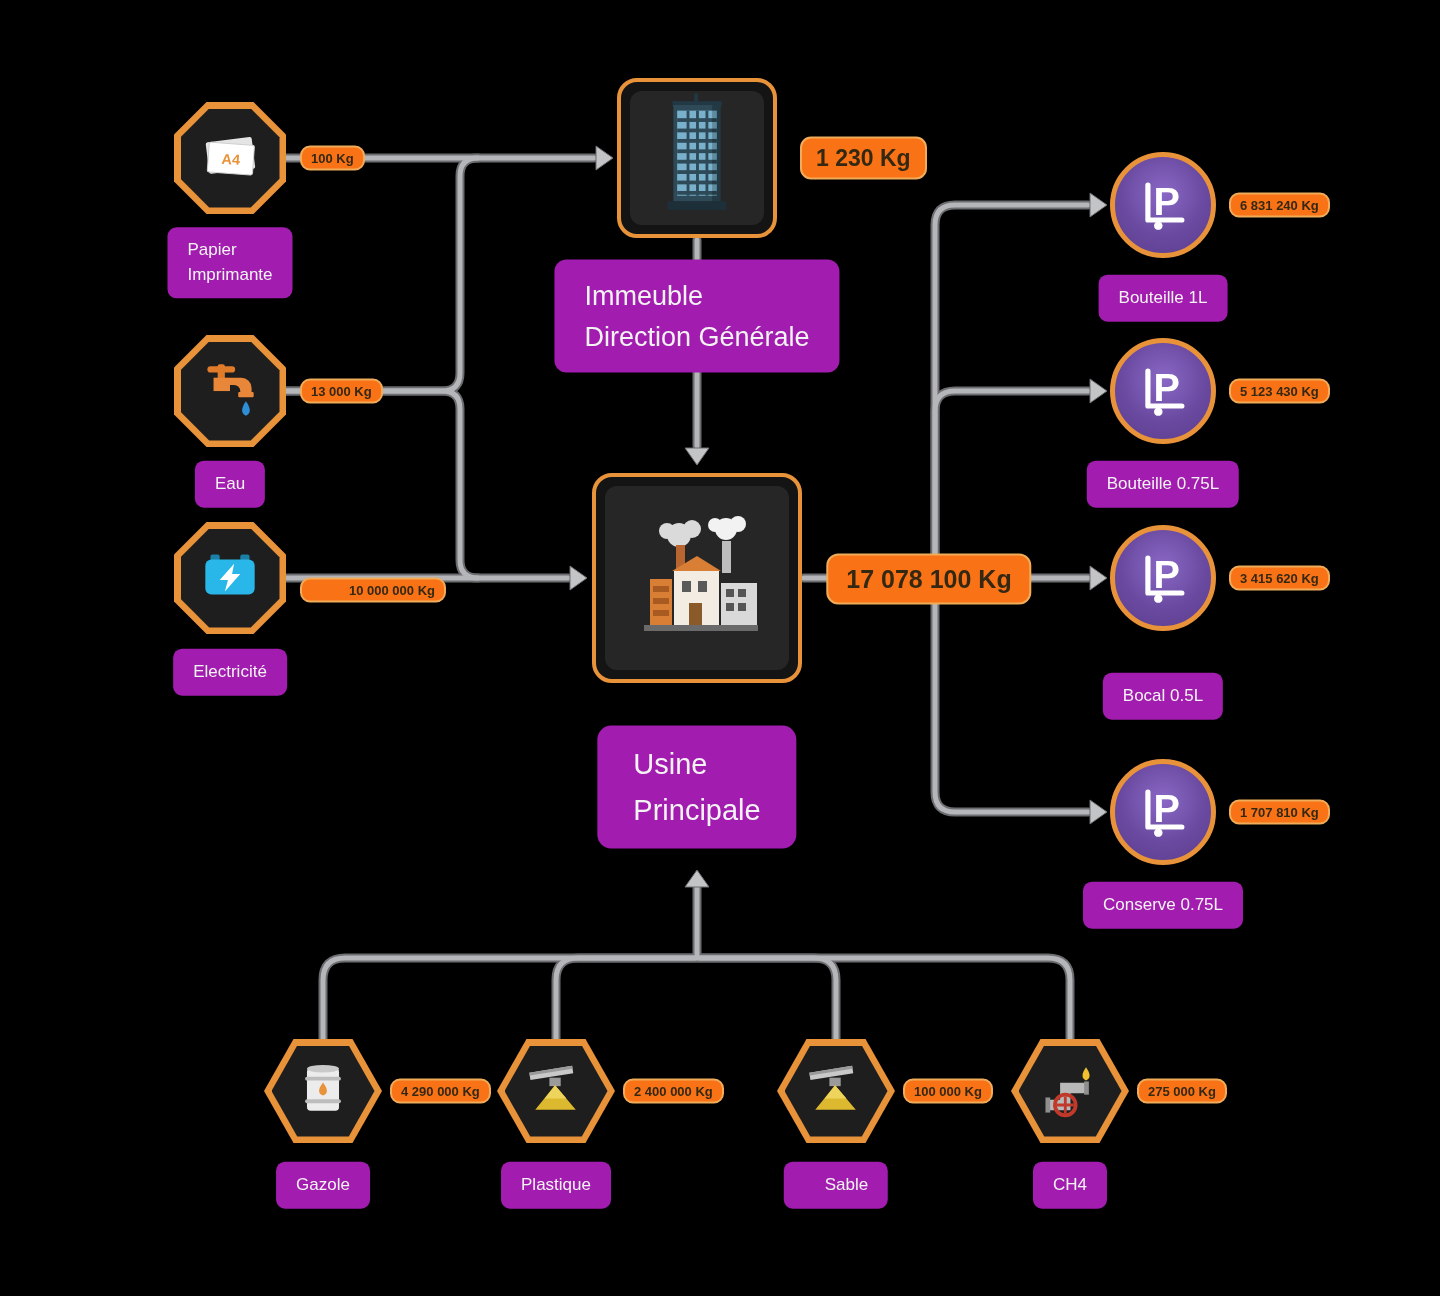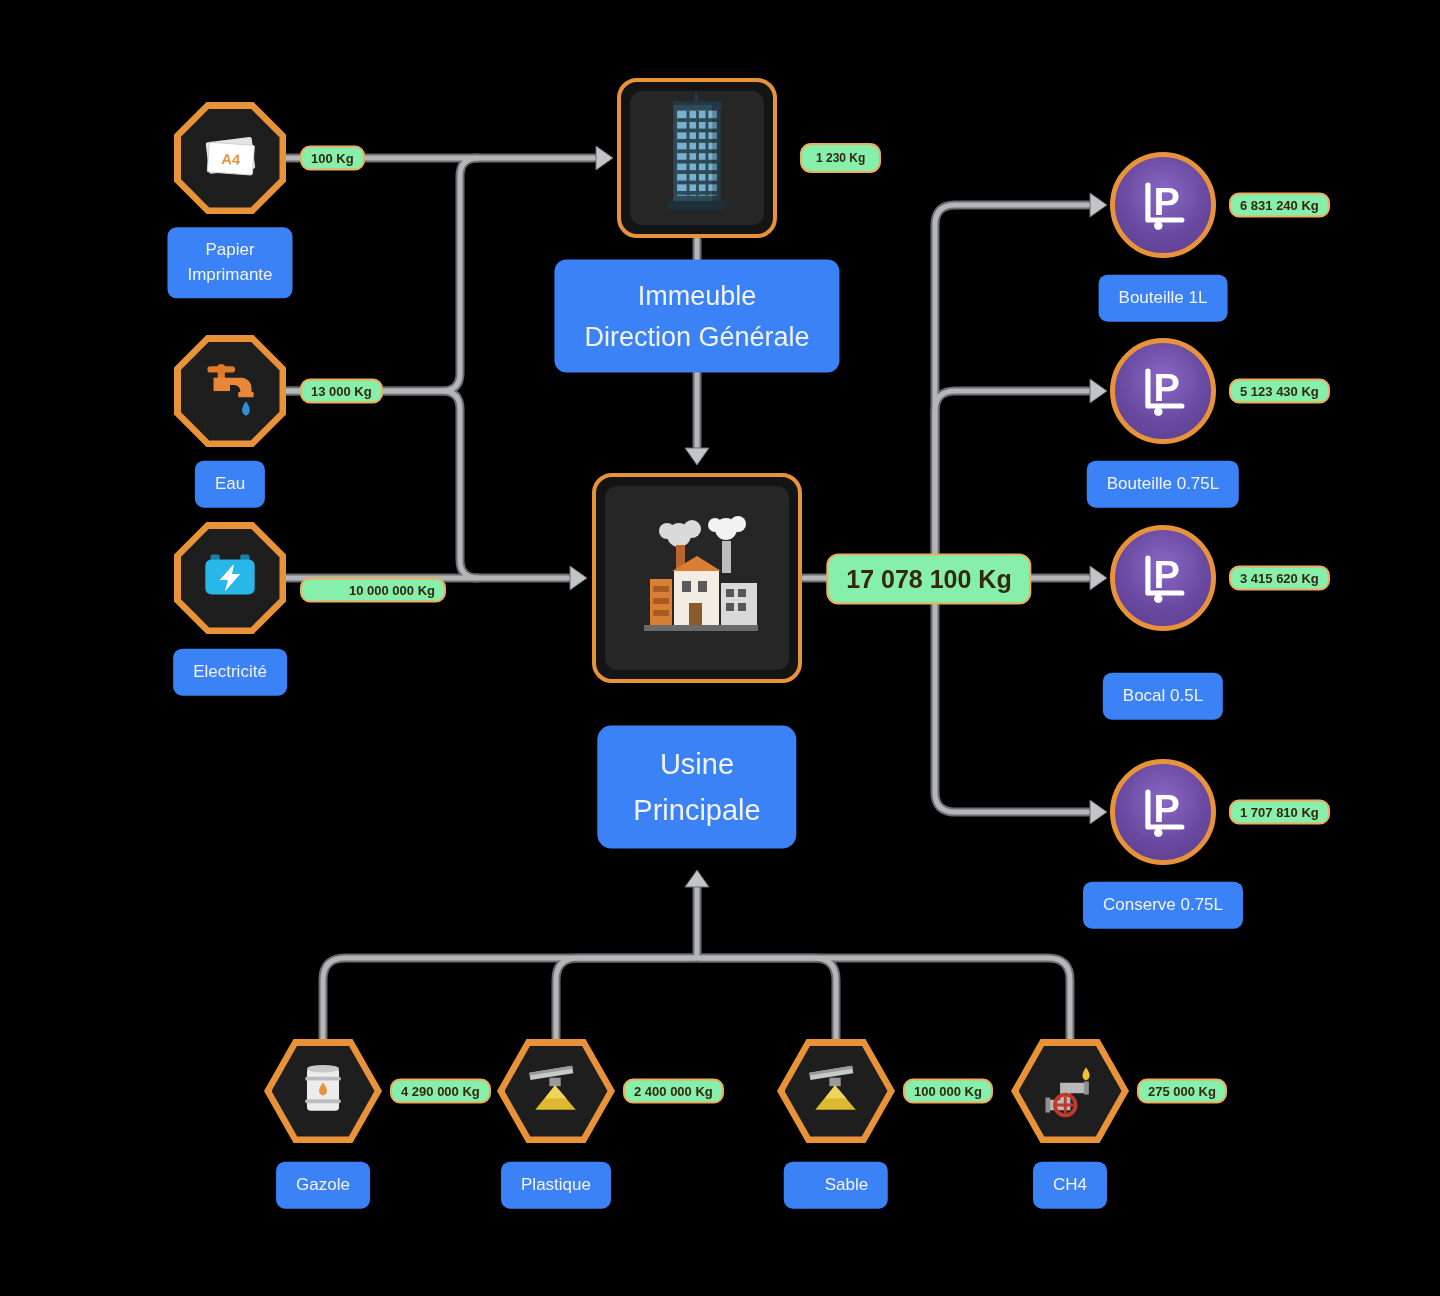--- a/index.html
+++ b/index.html
@@ -17,27 +17,27 @@
     clip-path:polygon(25% 0,75% 0,100% 50%,75% 100%,25% 100%,0 50%);}
   .hexagon .inner{width:calc(100% - 15px);height:calc(100% - 13px);background:#1e1e1e;clip-path:inherit;
     display:flex;align-items:center;justify-content:center;}
   .circle-node{position:absolute;z-index:2;width:106px;height:106px;border-radius:50%;border:5px solid #E8923A;
     background:radial-gradient(circle at 50% 38%, #8a68c6 0%, #6a4aa0 55%, #5a3c8d 100%);
     display:flex;align-items:center;justify-content:center;}
   .big-node{position:absolute;z-index:2;border:4px solid #E8923A;border-radius:20px;background:#141414;
     display:flex;align-items:center;justify-content:center;}
   .big-node .panel{position:absolute;inset:9px;background:#262626;border-radius:12px;}
   .big-node svg{position:relative;}
-  .label-box{position:absolute;z-index:3;transform:translate(-50%,-50%);background:#3b82f6;border-radius:9px;
-    color:#f3f3f3;text-align:center;white-space:pre-line;padding:11px 20px;font-size:17px;line-height:1.45;}
+  .label-box{position:absolute;z-index:3;transform:translate(-50%,-50%);background:#a21caf;border-radius:9px;
+    color:#f3f3f3;text-align:left;white-space:pre-line;padding:11px 20px;font-size:17px;line-height:1.45;}
   .label-lg{font-size:27px;line-height:1.5;border-radius:12px;padding:16px 30px;}
   .label-xl{font-size:29px;line-height:1.6;border-radius:14px;padding:15px 36px;}
-  .badge{position:absolute;z-index:4;transform:translateY(-50%);background:#86efac;border:2px solid #f0ac59;
+  .badge{position:absolute;z-index:4;transform:translateY(-50%);background:#f97316;border:2px solid #f0ac59;
     border-radius:10px;color:#352812;font-weight:bold;font-size:13px;padding:3px 9px;white-space:nowrap;}
-  .badge.md{font-size:12px;padding:6px 14px;border-radius:11px;}
+  .badge.md{font-size:23px;padding:6px 14px;border-radius:11px;}
   .badge.lg{font-size:25px;padding:9px 18px;border-radius:12px;transform:translate(-50%,-50%);}
 </style>
 </head>
 <body>
 
 <div class="canvas">
 
   <svg class="lines" width="1440" height="1296" viewBox="0 0 1440 1296">
     <defs>
       <path id="r1" d="M 285 158 H 594"></path>

